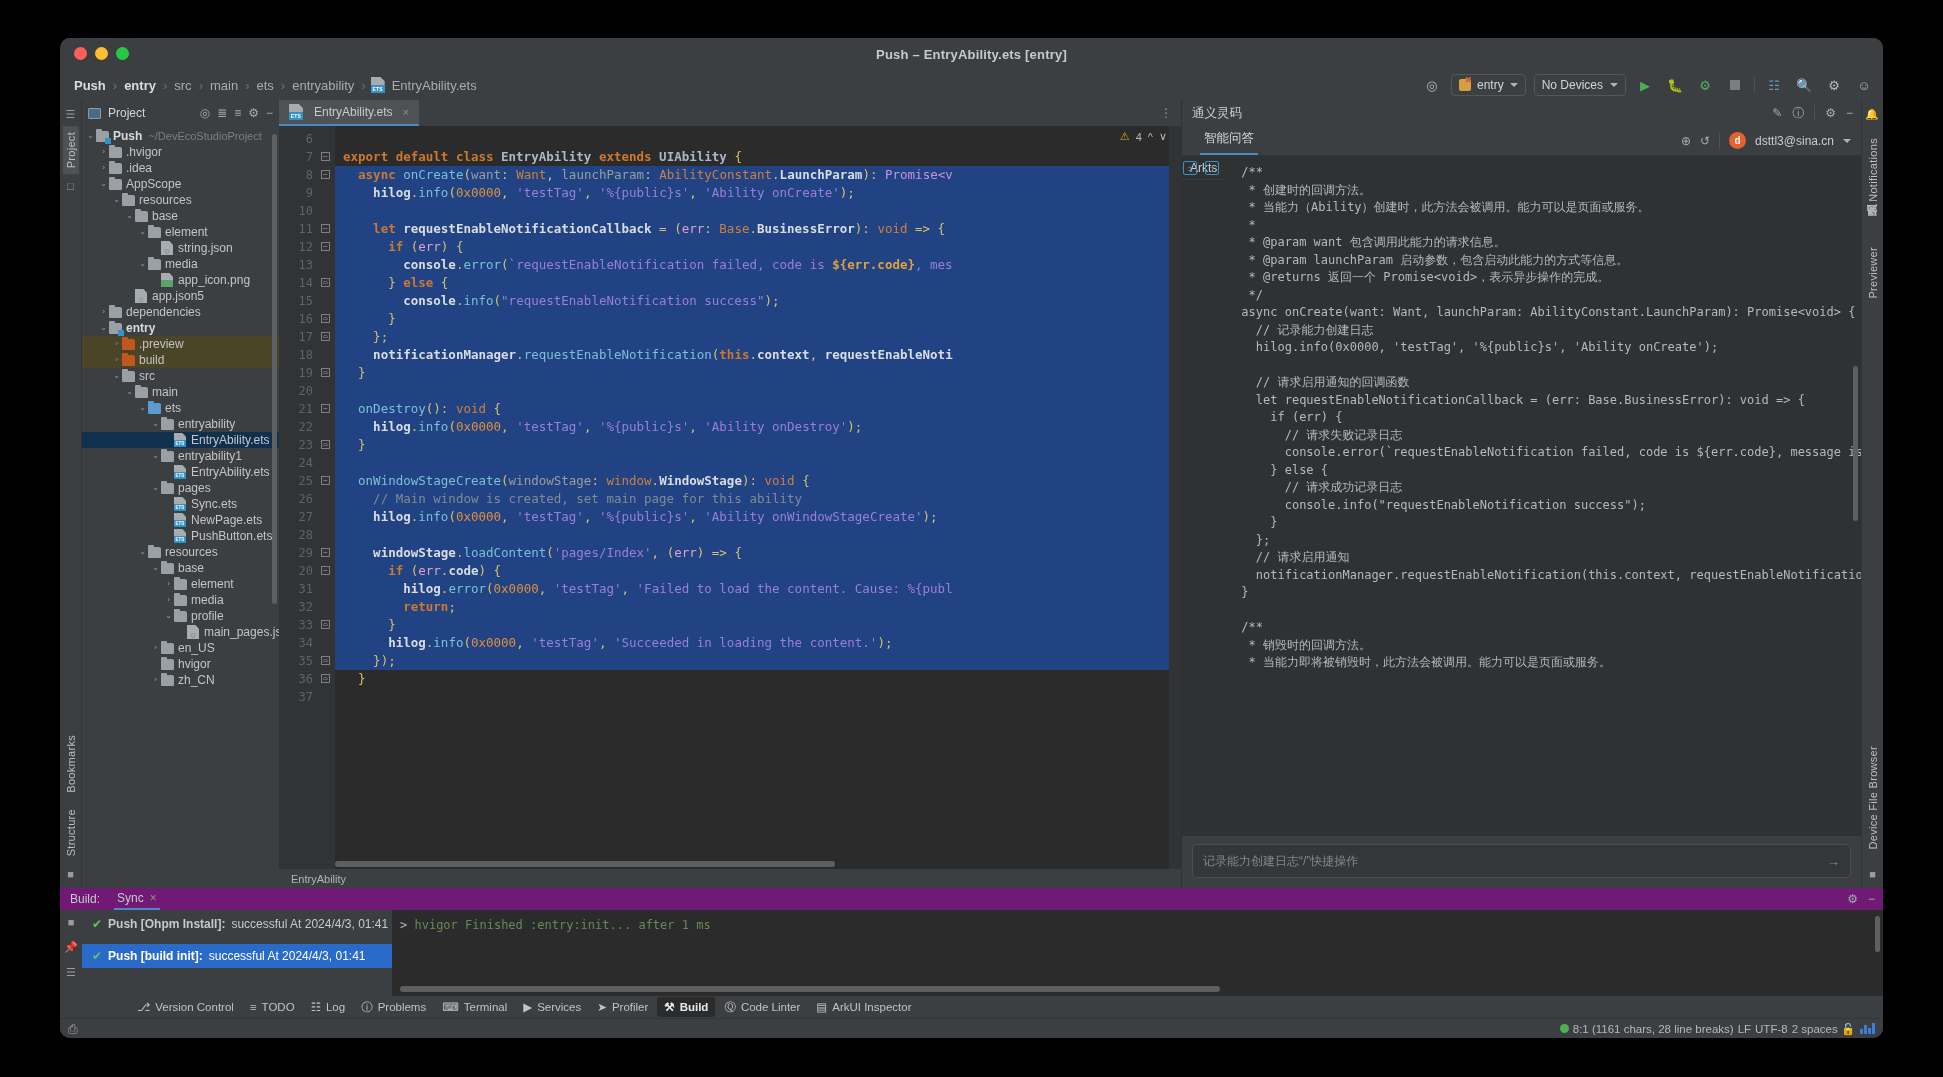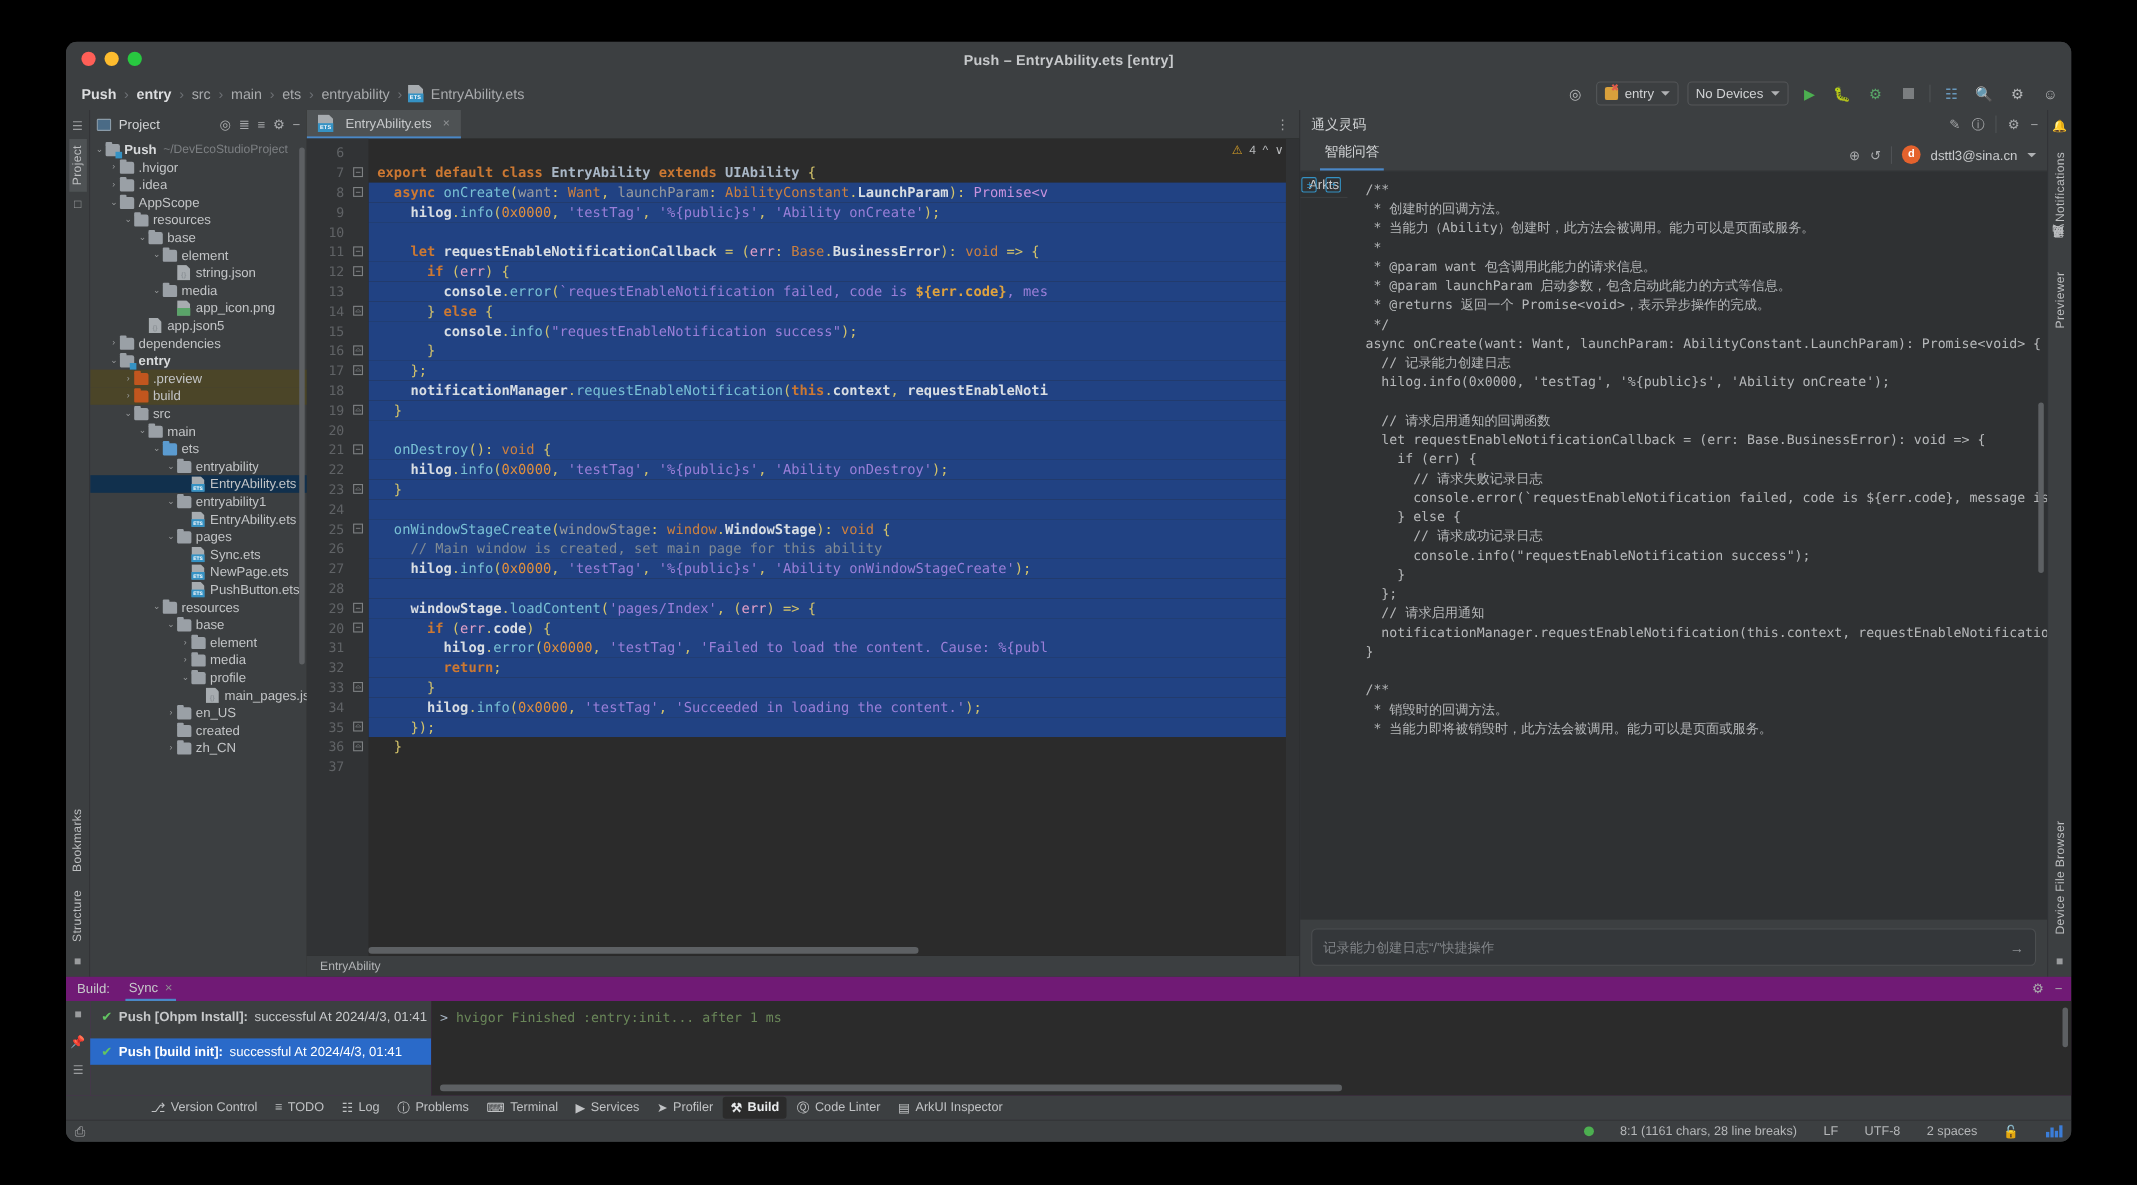--- a/index.html
+++ b/index.html
@@ -257,21 +257,21 @@
   }
   .tt { display:flex; align-items:center; gap:5px; padding:3px 7px; border-radius:3px;}
   .tt.sel { background:#2b2b2b; color:#e8eaec; font-weight:bold; }
 
   
   .statusbar {
     flex:0 0 20px; background:#3c3f41; display:flex; align-items:center;
     font-size:11.5px; color:#b5b7b9; position:relative; border-top:1px solid #343638;
   }
   .sb-left { padding-left:8px; color:#a5a7a9; font-size:12px;}
-  .sb-right { position:absolute; right:8px; display:flex; align-items:center; gap:24px;}
+  .sb-right { position:absolute; right:8px; display:flex; align-items:center; gap:4px;}
   .dot-g { width:9px;height:9px;border-radius:50%; background:#4caf50; }
   .hm { display:flex; gap:1px; align-items:flex-end; }
   .hm i { display:block; width:3px; background:#3b7dd8; }
 </style>
 </head>
 <body>
 
 <div class="desktop">
  <div class="window">
 
@@ -543,21 +543,21 @@
               <span class="nm">main_pages.json</span>
             </div>
             <div class="row" style="padding-left: 68px;">
               <span class="arrow">›</span>
               <span class="fold"></span>
               <span class="nm">en_US</span>
             </div>
             <div class="row" style="padding-left: 68px;">
               <span class="arrow"></span>
               <span class="fold"></span>
-              <span class="nm">created</span>
+              <span class="nm">hvigor</span>
             </div>
             <div class="row" style="padding-left: 68px;">
               <span class="arrow">›</span>
               <span class="fold"></span>
               <span class="nm">zh_CN</span>
             </div>
           </div>
     </div>
 
     <div class="editorcol">

